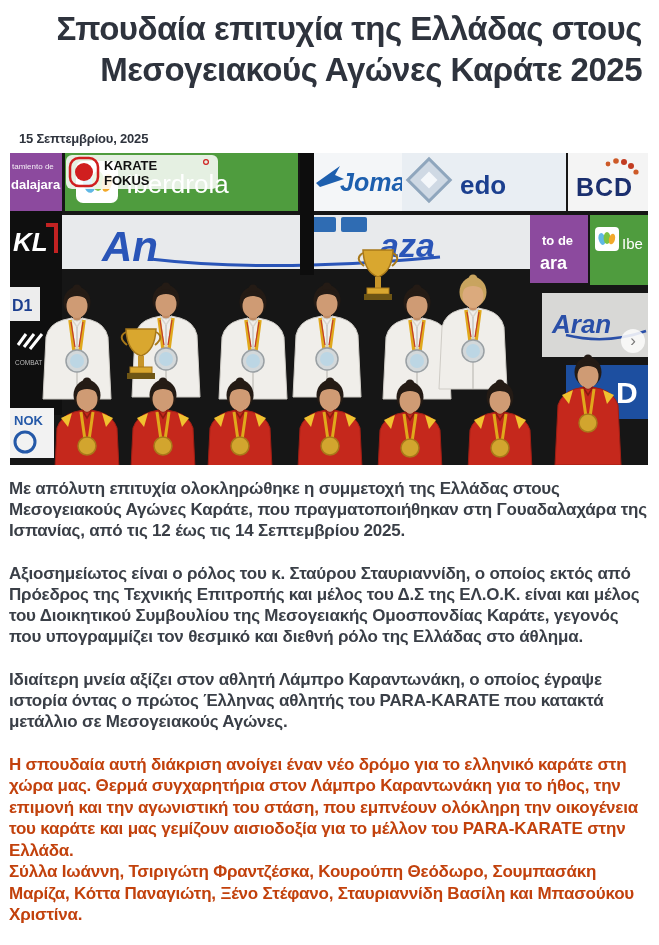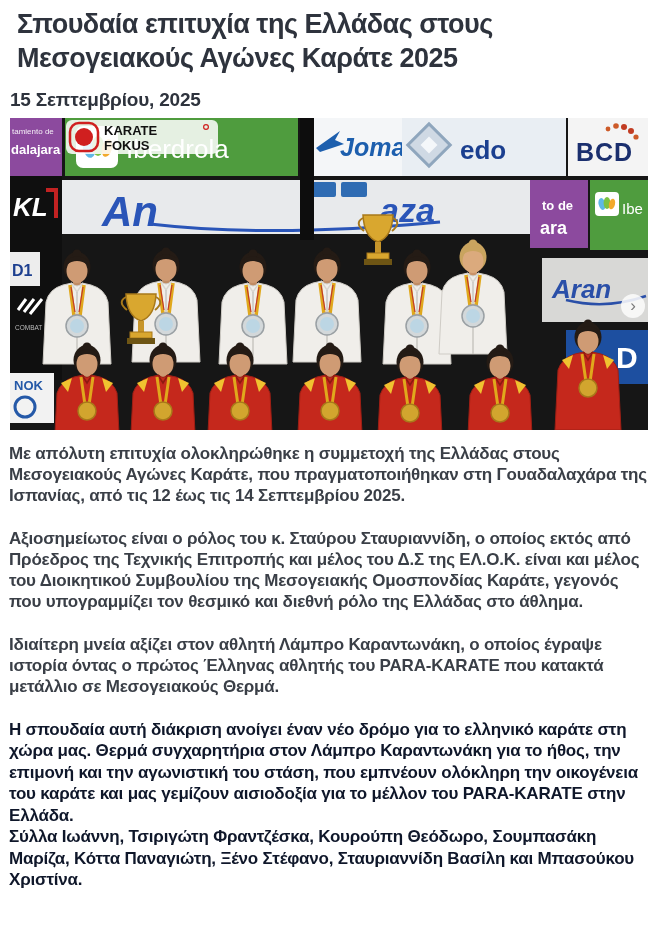--- a/index.html
+++ b/index.html
@@ -3,35 +3,35 @@
 <meta charset="utf-8">
 <style>
   html,body{margin:0;padding:0;background:#ffffff;}
   body{
     width:659px;
     font-family:"Liberation Sans", sans-serif;
     color:#3a3f47;
   }
   .page{padding:4px 9px 18px 9px;}
   .article-title{
-    font-size:27px;
+    font-size:33px;
     line-height:1.25;
     font-weight:bold;
     letter-spacing:-0.5px;
-    text-align:left;
+    text-align:right;
     color:#2e333d;
-    margin:4px auto 13px auto;
+    margin:4px auto 40px auto;
     max-width:625px;
   }
   .article-date{
-    font-size:19px;
+    font-size:13px;
     font-weight:bold;
     letter-spacing:-0.2px;
     color:#2e333d;
-    margin:0 0 7px 1px;
+    margin:0 0 7px 10px;
   }
   .photo-wrap{
     position:relative;
     width:638px;height:312px;
     margin:0 0 13px 1px;
     background:#fde047;
     overflow:hidden;
   }
   .photo-wrap svg{display:block;width:638px;height:312px;}
   .carousel-next{
@@ -53,21 +53,21 @@
     line-height:21px;
     letter-spacing:-0.2px;
     margin:0 0 22px 0;
     color:#3a3f47;
   }
   .closing-block div{
     font-size:17px;
     font-weight:bold;
     line-height:21.5px;
     letter-spacing:-0.2px;
-    color:#0f172a;
+    color:#c2410c;
   }
   
   text{font-family:"Liberation Sans", sans-serif;}
 </style>
 </head>
 <body>
 
 <div class="page">
 
   <h1 class="article-title">Σπουδαία επιτυχία της Ελλάδας στους Μεσογειακούς Αγώνες Καράτε 2025</h1>
@@ -290,21 +290,21 @@
     </svg>
 
     <button class="carousel-next">
       <span>›</span>
     </button>
   </figure>
 
   <div class="article-body">
     <p>Με απόλυτη επιτυχία ολοκληρώθηκε η συμμετοχή της Ελλάδας στους Μεσογειακούς Αγώνες Καράτε, που πραγματοποιήθηκαν στη Γουαδαλαχάρα της Ισπανίας, από τις 12 έως τις 14 Σεπτεμβρίου 2025.</p>
     <p>Αξιοσημείωτος είναι ο ρόλος του κ. Σταύρου Σταυριαννίδη, ο οποίος εκτός από Πρόεδρος της Τεχνικής Επιτροπής και μέλος του Δ.Σ της ΕΛ.Ο.Κ. είναι και μέλος του Διοικητικού Συμβουλίου της Μεσογειακής Ομοσπονδίας Καράτε, γεγονός που υπογραμμίζει τον θεσμικό και διεθνή ρόλο της Ελλάδας στο άθλημα.</p>
-    <p>Ιδιαίτερη μνεία αξίζει στον αθλητή Λάμπρο Καραντωνάκη, ο οποίος έγραψε ιστορία όντας ο πρώτος Έλληνας αθλητής του PARA-KARATE που κατακτά μετάλλιο σε Μεσογειακούς Θερμά.</p>
+    <p>Ιδιαίτερη μνεία αξίζει στον αθλητή Λάμπρο Καραντωνάκη, ο οποίος έγραψε ιστορία όντας ο πρώτος Έλληνας αθλητής του PARA-KARATE που κατακτά μετάλλιο σε Μεσογειακούς Αγώνες.</p>
 
     <div class="closing-block">
       <div>Η σπουδαία αυτή διάκριση ανοίγει έναν νέο δρόμο για το ελληνικό καράτε στη χώρα μας. Θερμά συγχαρητήρια στον Λάμπρο Καραντωνάκη για το ήθος, την επιμονή και την αγωνιστική του στάση, που εμπνέουν ολόκληρη την οικογένεια του καράτε και μας γεμίζουν αισιοδοξία για το μέλλον του PARA-KARATE στην Ελλάδα.</div>
       <div>Σύλλα Ιωάννη, Τσιριγώτη Φραντζέσκα, Κουρούπη Θεόδωρο, Σουμπασάκη Μαρίζα, Κόττα Παναγιώτη, Ξένο Στέφανο, Σταυριαννίδη Βασίλη και Μπασούκου Χριστίνα.</div>
 
     </div>
   </div>
 
 </div>
 

